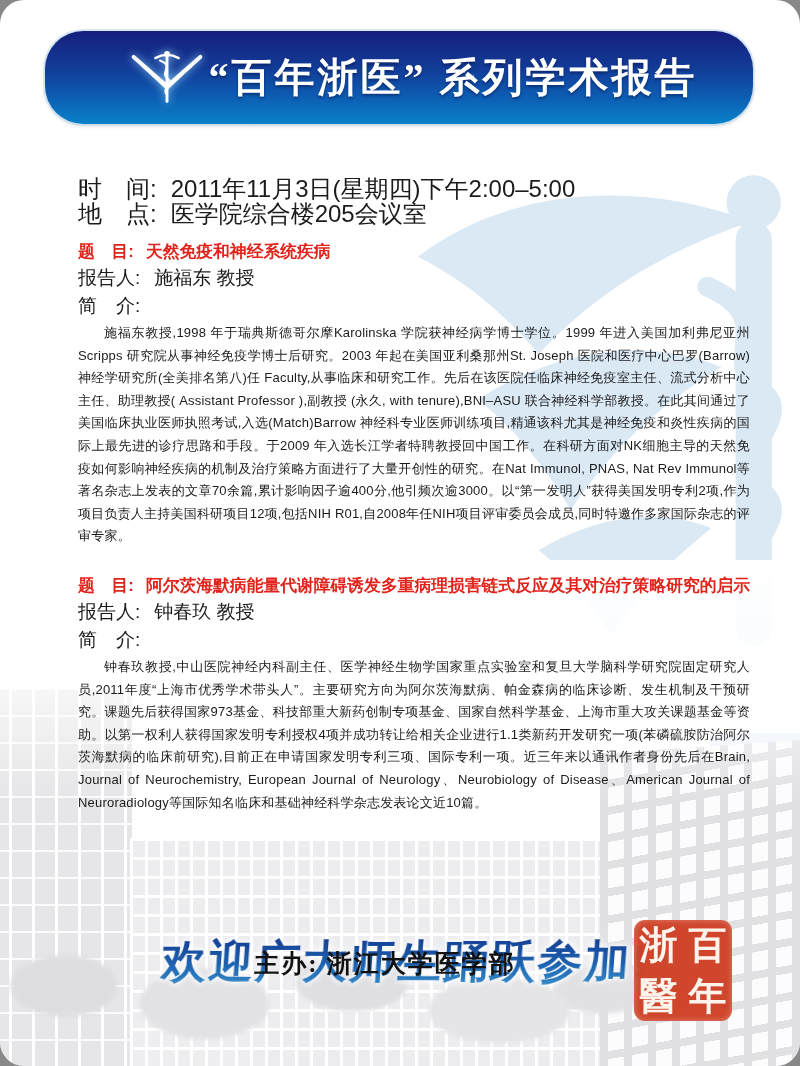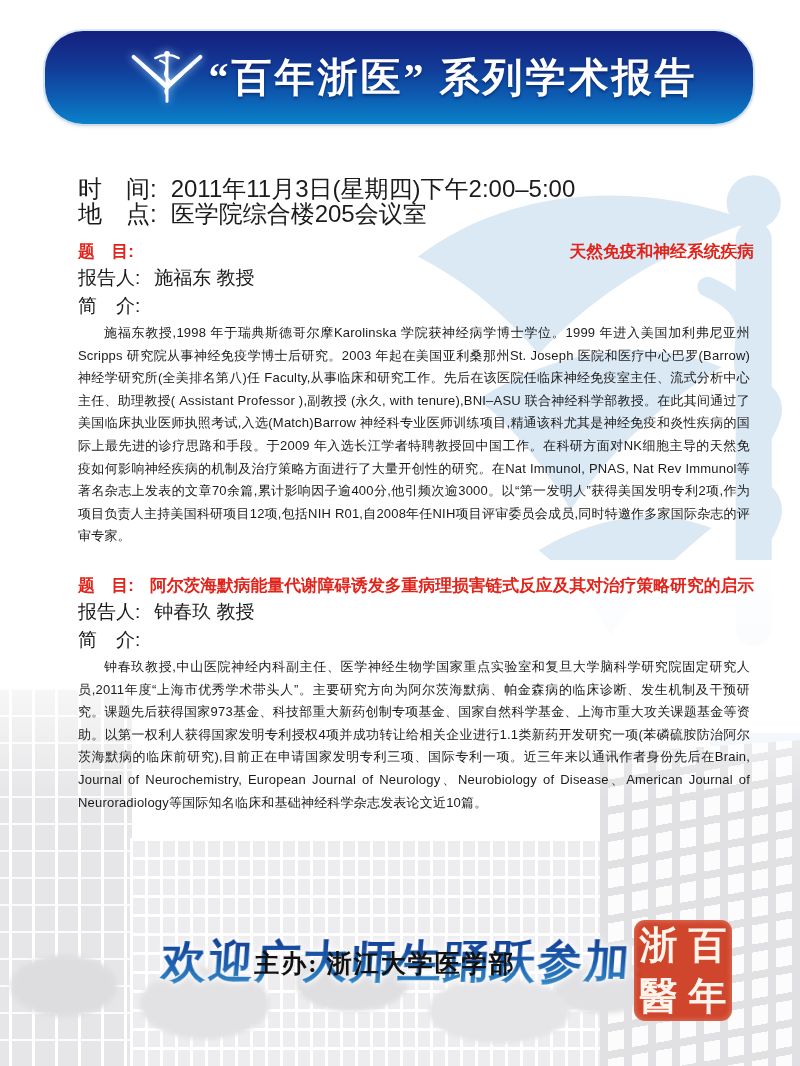--- a/index.html
+++ b/index.html
@@ -2,20 +2,21 @@
 <html><head>
 <meta charset="utf-8">
 <style>
   html,body{margin:0;padding:0;}
   body{background:#888;}
   .page{
     position:relative;width:800px;height:1066px;margin:0 auto;
     background:#ffffff;overflow:hidden;
     font-family:"Liberation Sans","DejaVu Sans",sans-serif;
     color:#1b1b1b;
+    border-radius:24px;
   }
   
   .banner{
     position:absolute;left:45px;top:31px;width:708px;height:93px;
     border-radius:38px;
     background:linear-gradient(180deg,#151f7c 0%,#123a96 38%,#0d5cb2 70%,#0a82ca 100%);
     box-shadow:0 0 0 2px rgba(185,215,240,.55), 0 2px 4px rgba(0,0,0,.15);
     display:flex;align-items:center;z-index:3;
   }
   .banner-logo{margin-left:84px;width:76px;height:58px;flex:0 0 auto;
@@ -68,21 +69,21 @@
   .photo-fade{
     position:absolute;left:0;top:560px;width:100%;height:240px;z-index:1;
     background:linear-gradient(180deg,#ffffff 0%, rgba(255,255,255,.8) 45%, rgba(255,255,255,0) 100%);
   }
   
   .content{position:absolute;left:78px;top:176px;width:676px;z-index:2;}
   .info-line{display:flex;font-size:24px;line-height:25px;margin-bottom:0;}
   .info-label{flex:0 0 auto;margin-right:14px;}
   .talk{margin:0;}
   .topic-line{display:flex;white-space:nowrap;color:#e1241b;font-weight:bold;
-    font-size:16.8px;line-height:24px;margin-top:0;justify-content:space-between;}
+    font-size:16.8px;line-height:24px;margin-top:0;}
   .topic-line .info-label{margin-right:12px;}
   .plain-line{display:flex;font-size:19px;line-height:28px;}
   .abstract{
     margin:2px 0 0 0;font-size:13px;line-height:22.6px;text-align:justify;
     text-indent:2em;letter-spacing:.2px;width:672px;
   }
   .gap-info{height:14px;}
   .gap-topic2{height:26px;}
   
   .welcome{

